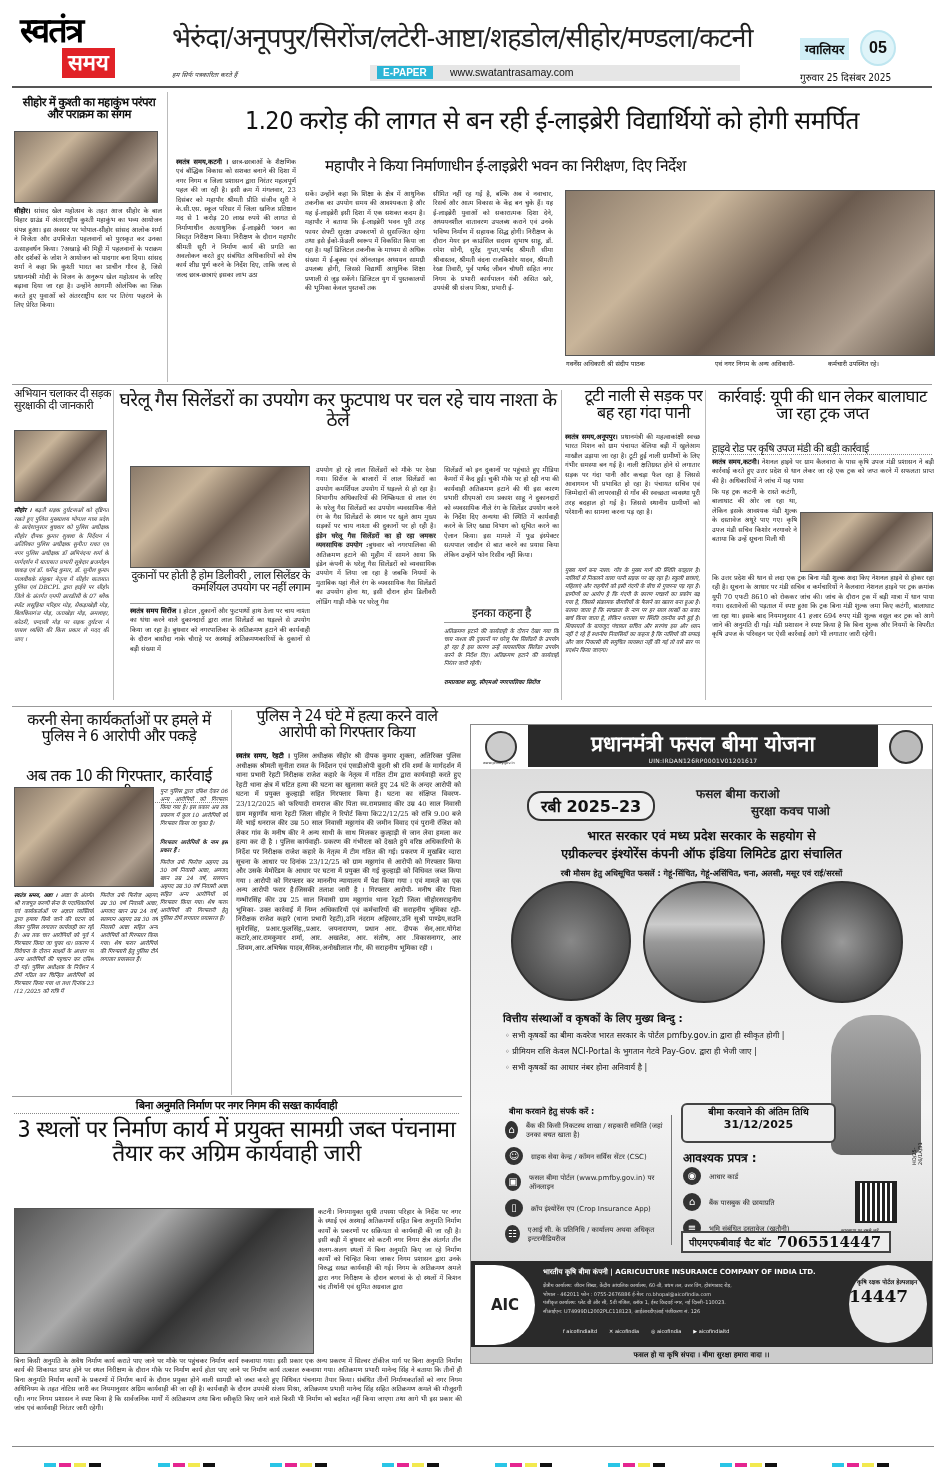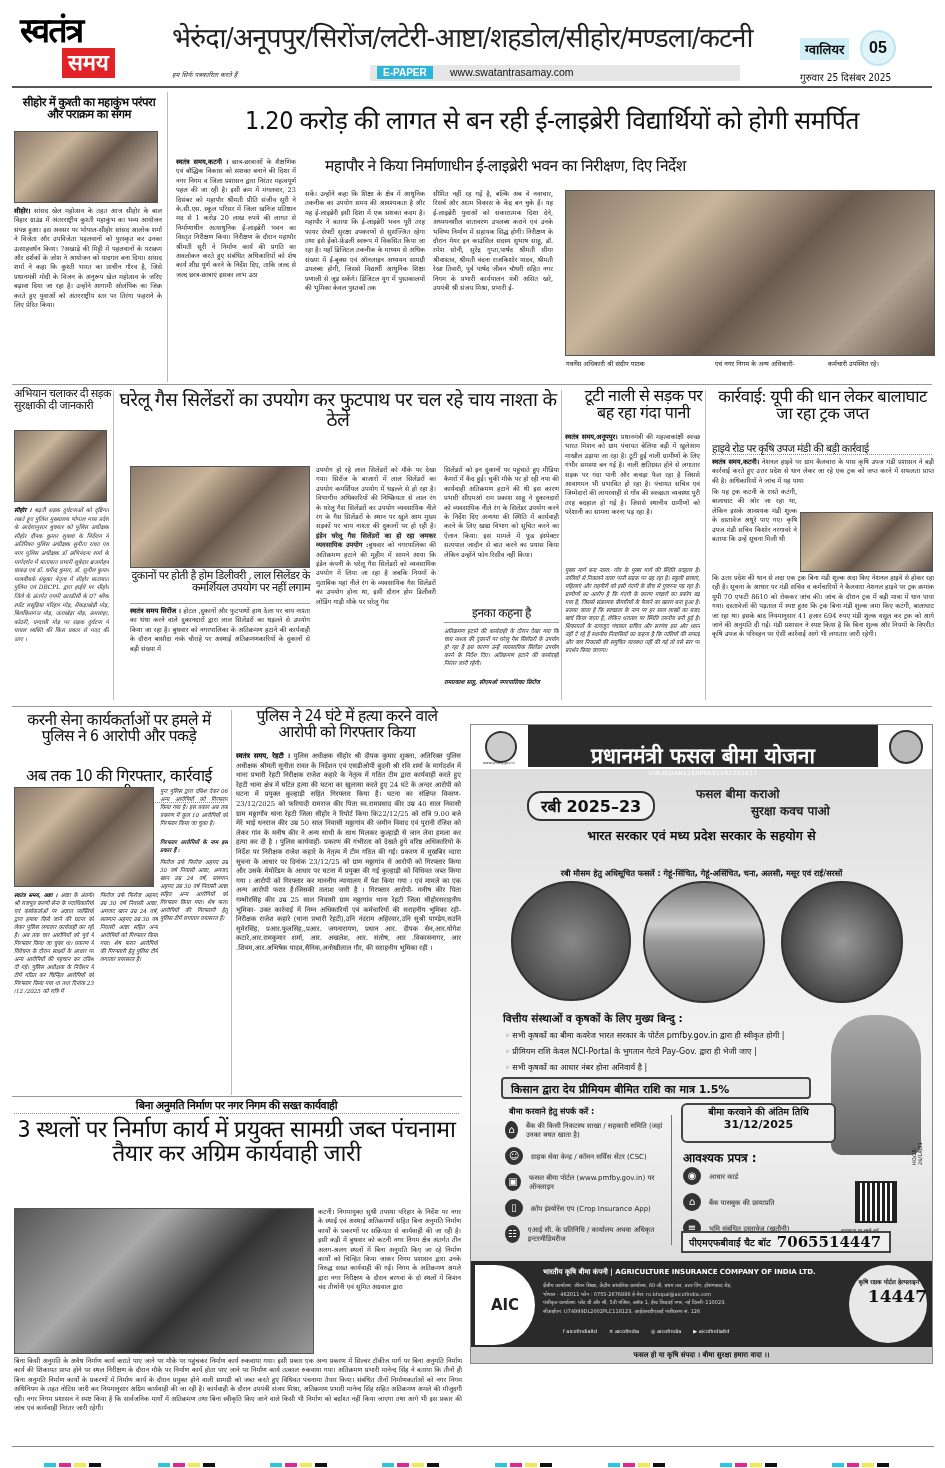--- a/index.html
+++ b/index.html
@@ -116,39 +116,39 @@
 <div class="abs head" style="left:14px;top:1117px;width:445px;font-size:23px">3 स्थलों पर निर्माण कार्य में प्रयुक्त सामग्री जब्त पंचनामा तैयार कर अग्रिम कार्यवाही जारी</div>
 <div class="abs photo gray" style="left:14px;top:1208px;width:300px;height:146px"></div>
 <div class="abs txt" style="left:318px;top:1208px;width:143px;height:148px">कटनी। निगमायुक्त सुश्री तपस्या परिहार के निर्देश पर नगर के स्थाई एवं अस्थाई अतिक्रमणों सहित बिना अनुमति निर्माण कार्यों के प्रकरणों पर सक्रियता से कार्यवाही की जा रही है। इसी कड़ी में बुधवार को कटनी नगर निगम क्षेत्र अंतर्गत तीन अलग-अलग स्थलों में बिना अनुमति किए जा रहे निर्माण कार्यों को चिन्हित किया जाकर निगम प्रशासन द्वारा उनके विरुद्ध सख्त कार्यवाही की गई। निगम के अतिक्रमण अमले द्वारा नगर निरीक्षण के दौरान बरगवां के दो स्थलों में किशन चंद तीर्थानी एवं सुमित अग्रवाल द्वारा</div>
 <div class="abs txt" style="left:14px;top:1357px;width:448px;height:82px">बिना किसी अनुमति के अवैध निर्माण कार्य कराते पाए जाने पर मौके पर पहुंचकर निर्माण कार्य रुकवाया गया। इसी प्रकार एक अन्य प्रकरण में सिल्वर टॉकीज मार्ग पर बिना अनुमति निर्माण कार्य की शिकायत प्राप्त होने पर स्थल निरीक्षण के दौरान मौके पर निर्माण कार्य होता पाए जाने पर निर्माण कार्य तत्काल रुकवाया गया। अतिक्रमण प्रभारी मानेन्द सिंह ने बताया कि तीनों ही बिना अनुमति निर्माण कार्यों के प्रकरणों में निर्माण कार्य के दौरान प्रयुक्त होने वाली सामग्री को जब्त करते हुए विधिवत पंचनामा तैयार किया। संबंधित तीनों निर्माणकर्ताओं को नगर निगम अधिनियम के तहत नोटिस जारी कर नियमानुसार अग्रिम कार्यवाही की जा रही है। कार्यवाही के दौरान उपयंत्री संजय मिश्रा, अतिक्रमण प्रभारी मानेन्द सिंह सहित अतिक्रमण अमले की मौजूदगी रही। नगर निगम प्रशासन ने स्पष्ट किया है कि सार्वजनिक मार्गों में अतिक्रमण तथा बिना स्वीकृति किए जाने वाले किसी भी निर्माण को बर्दाश्त नहीं किया जाएगा तथा आगे भी इस प्रकार की जांच एवं कार्यवाही निरंतर जारी रहेगी।</div>
 
 <div class="abs" id="ad">
   <div class="abs" style="left:0;top:0;width:461px;height:44px;background:#fff"></div>
   <div class="abs circle" style="left:14px;top:6px;width:32px;height:32px;background:#ccc"></div>
   <div class="abs" style="left:12px;top:36px;font-size:3.5px;color:#333">www.pmfby.gov.in</div>
   <div class="abs ad-band" style="left:57px;top:0;width:350px;height:42px;text-align:center">
-    <div style="font-size:21px;font-weight:700;padding-top:16px;font-family:'DejaVu Sans',sans-serif">प्रधानमंत्री फसल बीमा योजना</div>
+    <div style="font-size:21px;font-weight:700;padding-top:4px;font-family:'DejaVu Sans',sans-serif">प्रधानमंत्री फसल बीमा योजना</div>
     <div style="font-size:6px;letter-spacing:0.3px">UIN:IRDAN126RP0001V01201617</div>
   </div>
   <div class="abs circle" style="left:418px;top:5px;width:34px;height:34px;background:#bbb"></div>
 
   <div class="abs" style="left:56px;top:66px;border:2px solid #333;border-radius:14px;padding:2px 12px;background:#f0f0f0;font-size:16px;font-weight:700">रबी 2025–23</div>
   <div class="abs" style="left:225px;top:60px;font-size:12px;font-weight:700;color:#222">फसल बीमा कराओ</div>
   <div class="abs" style="left:280px;top:77px;font-size:12px;font-weight:700;color:#222">सुरक्षा कवच पाओ</div>
   <div class="abs" style="left:0;top:102px;width:461px;text-align:center;font-size:12.5px;font-weight:700">भारत सरकार एवं मध्य प्रदेश सरकार के सहयोग से</div>
+  <div class="abs" style="left:0;top:120px;width:461px;text-align:center;font-size:12.5px;font-weight:700">एग्रीकल्चर इंश्योरेंस कंपनी ऑफ इंडिया लिमिटेड द्वारा संचालित</div>
   <div class="abs" style="left:0;top:142px;width:461px;text-align:center;font-size:8px;font-weight:700">रबी मौसम हेतु अधिसूचित फसलें : गेहूं-सिंचित, गेहूं-असिंचित, चना, अलसी, मसूर एवं राई/सरसों</div>
   <div class="abs circle" style="left:40px;top:156px;width:120px;height:120px;background:radial-gradient(circle,#888,#333)"></div>
   <div class="abs circle" style="left:172px;top:156px;width:122px;height:122px;background:linear-gradient(180deg,#777 0%,#ccc 35%,#999 50%,#555 100%)"></div>
   <div class="abs circle" style="left:310px;top:156px;width:122px;height:122px;background:radial-gradient(circle,#999,#222)"></div>
 
   <div class="abs" style="left:32px;top:286px;font-size:10.5px;font-weight:700">वित्तीय संस्थाओं व कृषकों के लिए मुख्य बिन्दु :</div>
   <div class="abs" style="left:34px;top:304px;font-size:8px">◦ <span>सभी कृषकों का बीमा कवरेज भारत सरकार के पोर्टल pmfby.gov.in द्वारा ही स्वीकृत होगी |</span></div>
   <div class="abs" style="left:34px;top:320px;font-size:8px">◦ <span>प्रीमियम राशि केवल NCI-Portal के भुगतान गेटवे Pay-Gov. द्वारा ही भेजी जाए |</span></div>
   <div class="abs" style="left:34px;top:336px;font-size:8px">◦ <span>सभी कृषकों का आधार नंबर होना अनिवार्य है |</span></div>
-  <div class="abs" style="left:30px;top:352px;width:310px;height:22px;border:2px solid #444;border-radius:4px;background:#e8e8e8;font-size:11px;font-weight:700;padding:2px 8px">किसान द्वारा देय प्रीमियम बीमित राशि का मात्र 1.5%</div>
   <div class="abs" style="left:360px;top:290px;width:90px;height:140px;background:linear-gradient(180deg,#aaa,#666);border-radius:40px 40px 10px 10px"></div>
 
   <div class="abs" style="left:38px;top:380px;font-size:8px;font-weight:700">बीमा करवाने हेतु संपर्क करें :</div>
   <div class="abs" style="left:34px;top:392px;width:160px">
     <div class="contact">
         <span class="icon-circ">⌂</span>
         <span>बैंक की किसी निकटस्थ शाखा / सहकारी समिति (जहां उनका बचत खाता है)</span>
       </div>
     <div class="contact">
         <span class="icon-circ">☺</span>
@@ -203,21 +203,21 @@
     <div>भोपाल - 462011 फोन : 0755-2676886 ई-मेल: ro.bhopal@aicofindia.com</div>
     <div>पंजीकृत कार्यालय: प्लेट बी और सी, 5वी मंजिल, ब्लॉक 1, ईस्ट किदवई नगर, नई दिल्ली–110023.</div>
     <div>सीआईएन: U74999DL2002PLC118123, आईआरडीएआई पंजीकरण सं. 126</div>
   </div>
   <div class="abs" style="left:92px;top:603px;color:#fff;font-size:5px;display:flex;gap:12px">
     <span>f <span>aicofindialtd</span></span>
     <span>✕ <span>aicofindia</span></span>
     <span>◎ <span>aicofindia</span></span>
     <span>▶ <span>aicofindialtd</span></span>
   </div>
-  <div class="abs" style="left:378px;top:540px;width:78px;height:78px;border-radius:50%;background:#e8e8e8;text-align:right;padding-top:12px">
+  <div class="abs" style="left:378px;top:540px;width:78px;height:78px;border-radius:50%;background:#e8e8e8;text-align:left;padding-top:12px">
     <div style="font-size:6px;font-weight:700;line-height:9px;padding:0 8px">कृषि रक्षक पोर्टल हेल्पलाइन</div>
     <div style="font-size:17px;font-weight:700;font-family:'DejaVu Serif',serif">14447</div>
   </div>
   <div class="abs" style="left:0;top:622px;width:461px;height:16px;background:#ccc;text-align:center;font-size:7px;font-weight:700;line-height:16px">फसल हो या कृषि संपदा । बीमा सुरक्षा हमारा वादा ।।</div>
 </div>
 
 <div class="abs rule" style="left:12px;top:1446px;width:922px;background:#888"></div>
 <div class="abs cmyk" style="left:44px;top:1452px">
   <span style="background:#29c5e6"></span><span style="background:#e52590"></span><span style="background:#f2e94e"></span><span style="background:#111"></span>
 </div>

